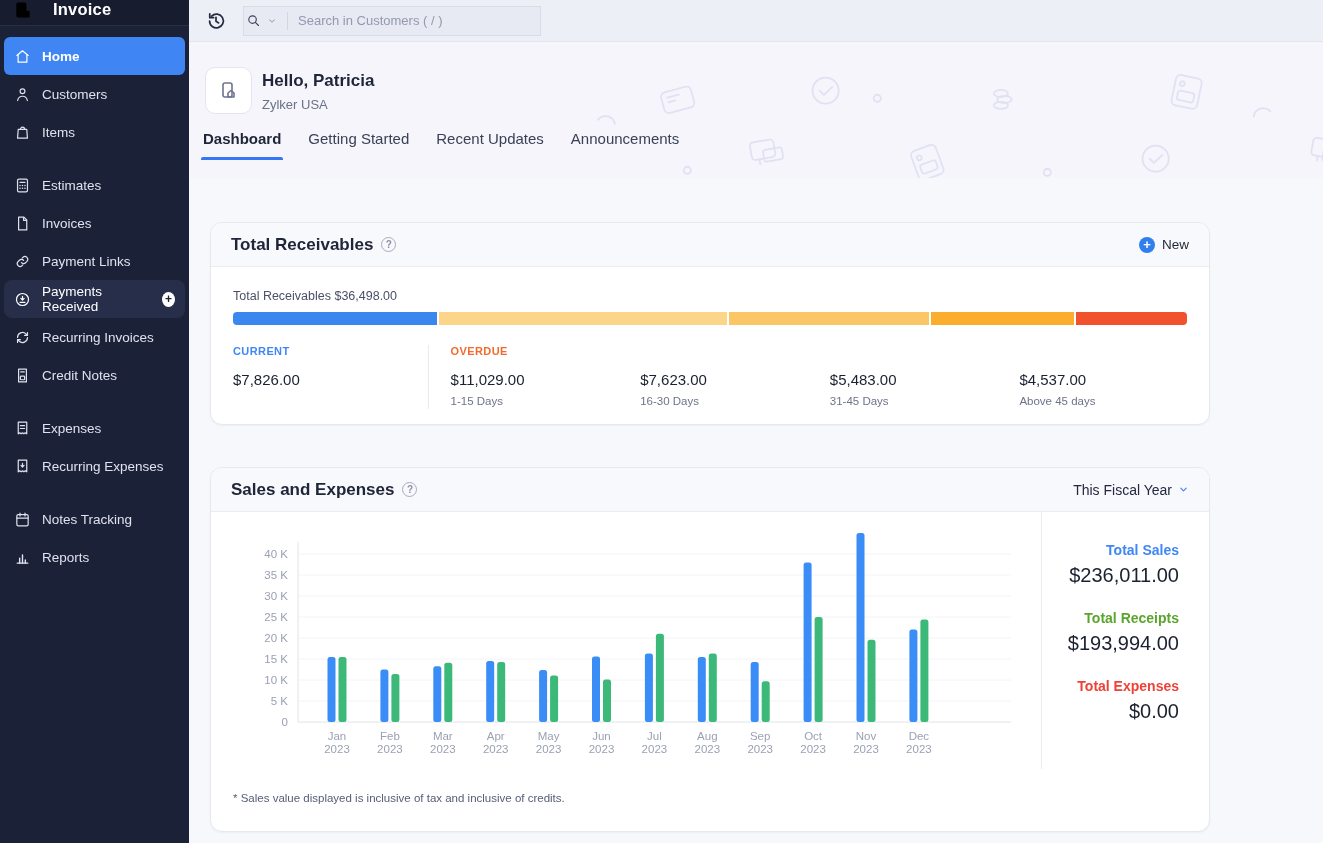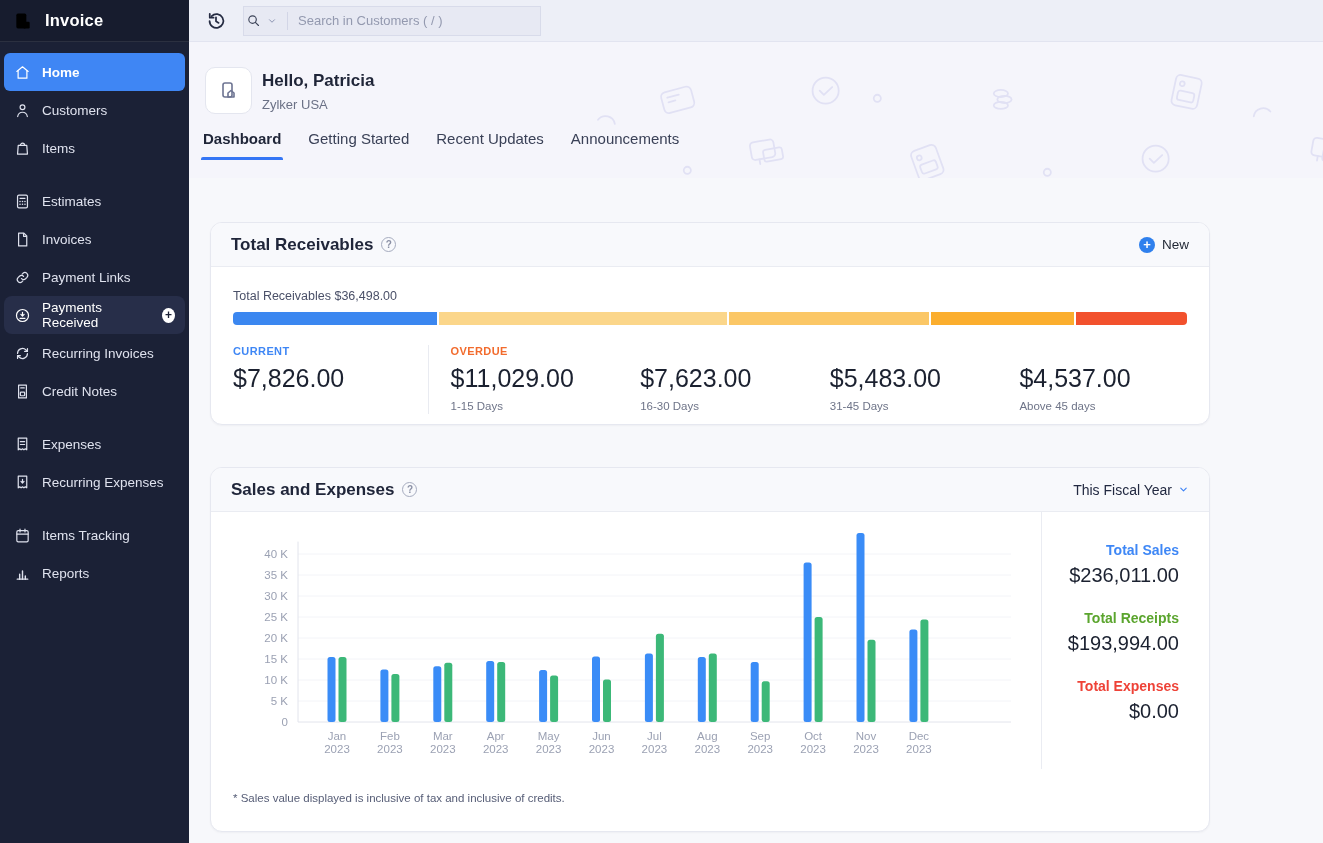--- a/index.html
+++ b/index.html
@@ -1,21 +1,21 @@
 <!DOCTYPE html>
 <html><head>
 <meta charset="utf-8">
 <style>
   * { margin:0; padding:0; box-sizing:border-box; }
   html,body { width:1323px; height:843px; overflow:hidden; }
   body { font-family:"Liberation Sans", sans-serif; background:#f7f8fb; color:#1f2538; position:relative; }
 
   
   .sidebar { position:absolute; left:0; top:0; width:189px; height:843px; background:#1b2136; z-index:5; }
-  .logo-row { height:42px; display:flex; align-items:center; padding-left:13px; gap:12px;
+  .logo-row { height:26px; display:flex; align-items:flex-start; padding-left:13px; gap:20px;
               border-bottom:1px solid rgba(255,255,255,.09); background:#171c2e; }
   .logo-row .app-title { color:#fff; font-size:16.5px; font-weight:700; letter-spacing:.2px; }
   .side-menu { padding-top:11px; }
   .side-group { margin-bottom:15px; }
   .side-item { height:38px; margin:0 4px; display:flex; align-items:center; gap:11px; padding:0 10px;
                border-radius:8px; color:#dfe2ee; font-size:13.5px; cursor:pointer; }
   .side-item .sicon { width:17px; height:17px; display:inline-flex; flex:none; }
   .side-item .sicon svg { width:17px; height:17px; stroke:currentColor; fill:none; stroke-width:1.7;
                           stroke-linecap:round; stroke-linejoin:round; }
   .side-item.active { background:#3f86f4; color:#fff; font-weight:600;border-radius:6px; }
@@ -73,21 +73,21 @@
                         font-weight:700; line-height:1; }
   .new-btn .new-label { font-size:13.5px; color:#1f2633; }
 
   .recv-body { padding:0 22px; }
   .recv-summary { margin-top:22px; font-size:12.5px; color:#4a5068; }
   .recv-bar { margin-top:9px; height:13px; border-radius:4px; overflow:hidden; display:flex; gap:2px; }
   .recv-bar .seg { height:100%; }
   .recv-stats { margin-top:20px; display:flex; }
   .stat-col { display:flex; flex-direction:column; }
   .stat-col .stat-label { height:16px; font-size:11px; font-weight:700; letter-spacing:.4px; }
-  .stat-col .stat-amount { margin-top:3px; font-size:25px; font-weight:500; color:#1b2130; }
+  .stat-col .stat-amount { margin-top:10px; font-size:15px; font-weight:500; color:#1b2130; }
   .stat-col .stat-range { margin-top:7px; font-size:11.5px; color:#6e7488; height:14px; }
   .stat-col.current { width:203px; border-right:1px solid #e9ebf1; }
   .stat-col.current .stat-label { color:#3f87f5; }
   .stat-col.bucket { width:196px; padding-left:22px; }
   .stat-col.bucket .stat-label { color:#f26b2d; }
 
   .card-sales { left:210px; top:467px; width:1000px; height:365px; }
   .period-selector { display:flex; align-items:center; gap:6px; cursor:pointer; }
   .period-selector .period-label { font-size:14px; color:#222941; }
   .period-selector svg { width:11px; height:11px; stroke:#3b82f6; fill:none; stroke-width:2.4; stroke-linecap:round; stroke-linejoin:round; }
@@ -227,21 +227,21 @@
         </div>
       </div>
       <div class="side-group">
         <div class="side-item">
           <span class="sicon">
             <svg viewBox="0 0 24 24">
               <rect x="4" y="5" width="16" height="16" rx="2"></rect>
               <path d="M4 10h16M8.5 3v4M15.5 3v4"></path>
             </svg>
           </span>
-          <span class="slabel">Items Tracking</span>
+          <span class="slabel">Notes Tracking</span>
         </div>
         <div class="side-item">
           <span class="sicon">
             <svg viewBox="0 0 24 24">
               <path d="M4.5 20h15"></path>
               <path d="M8 20v-7M12 20V8.5M16 20v-4.5" stroke-width="2"></path>
             </svg>
           </span>
           <span class="slabel">Reports</span>
         </div>

